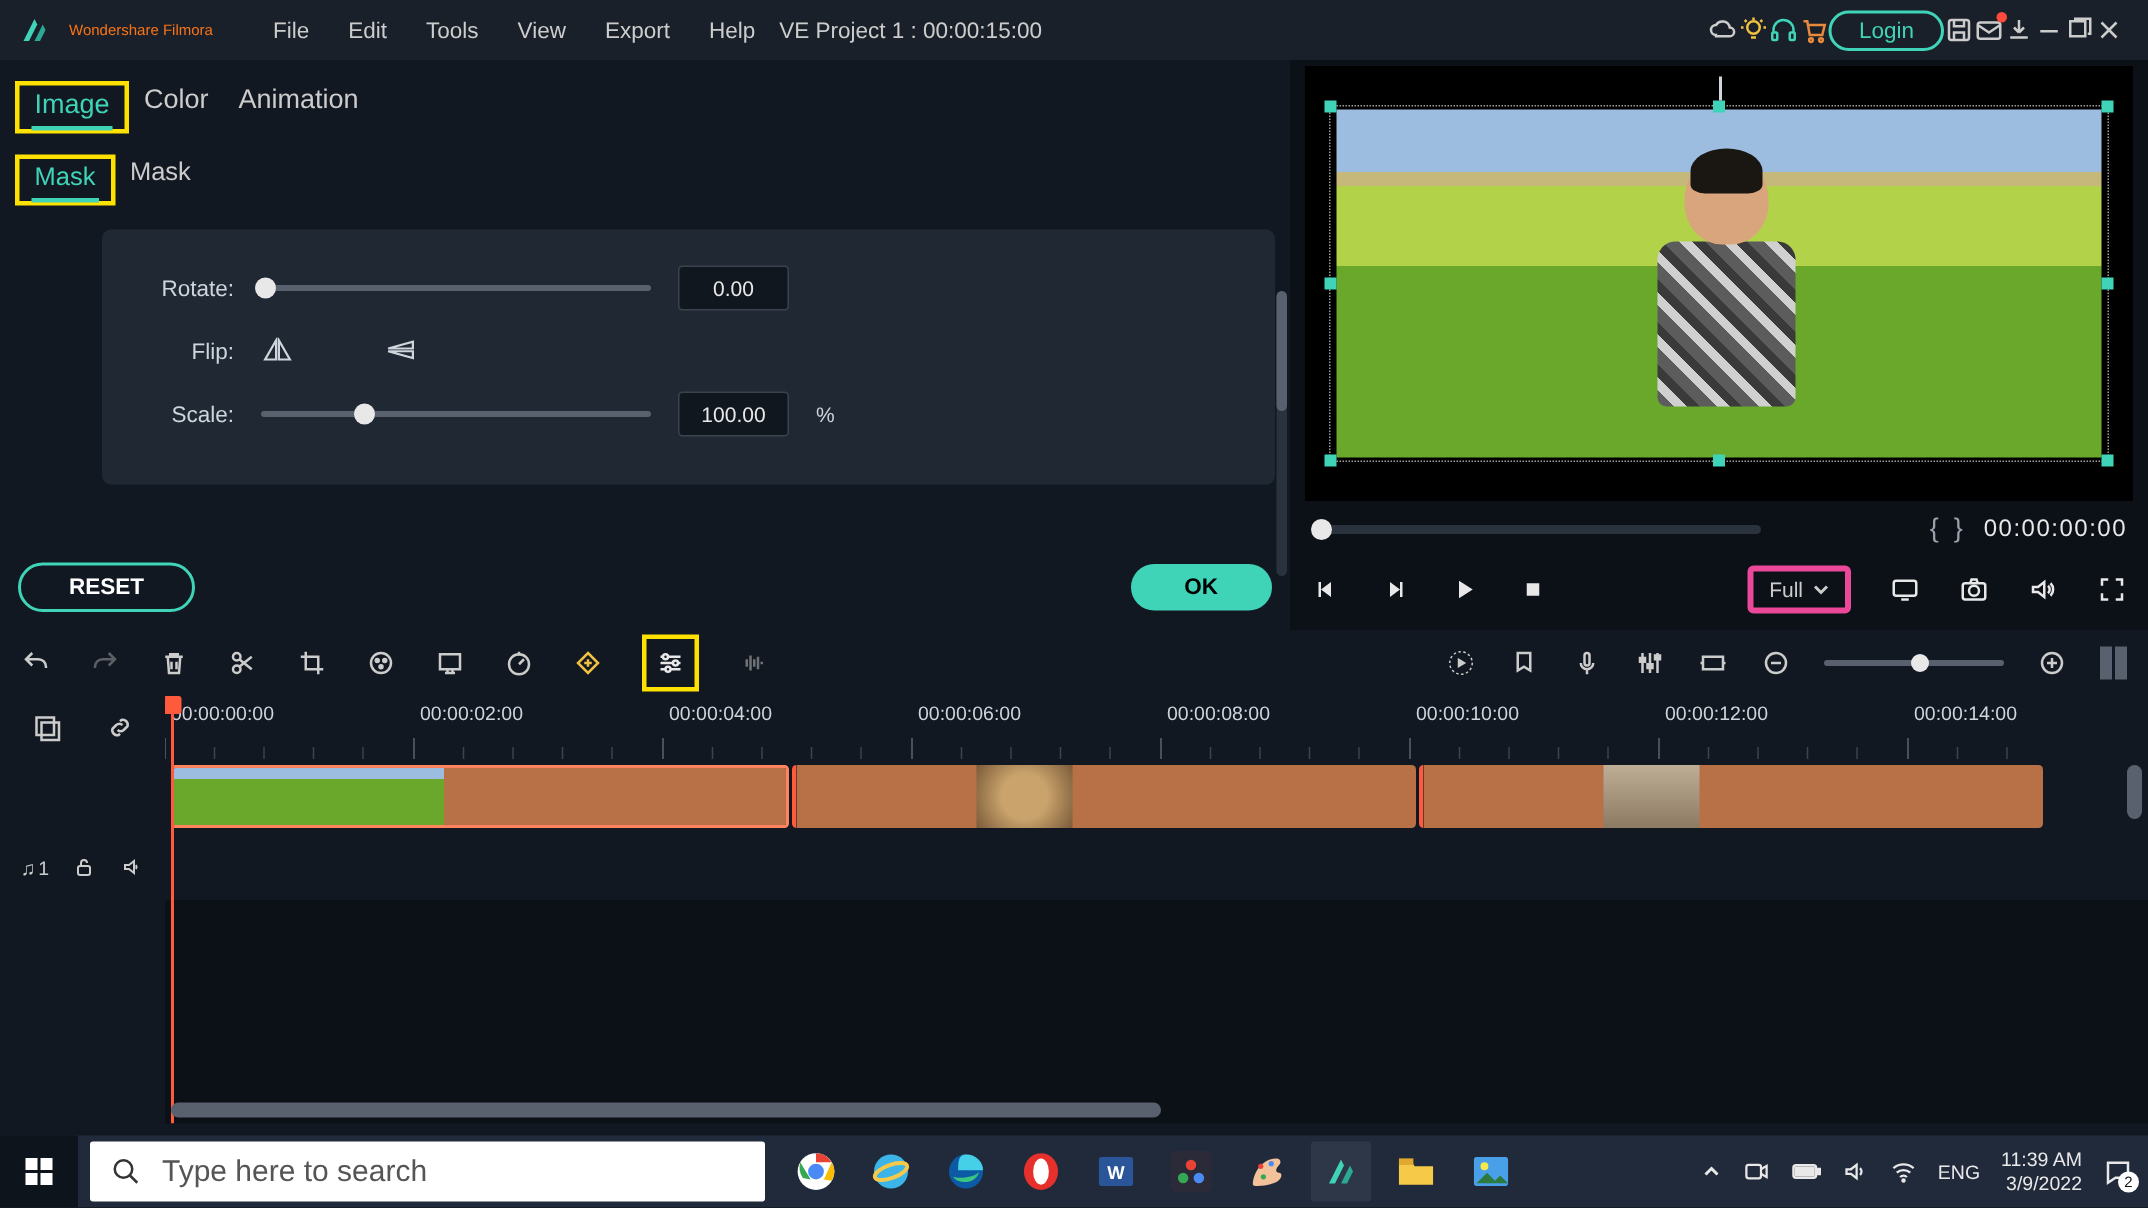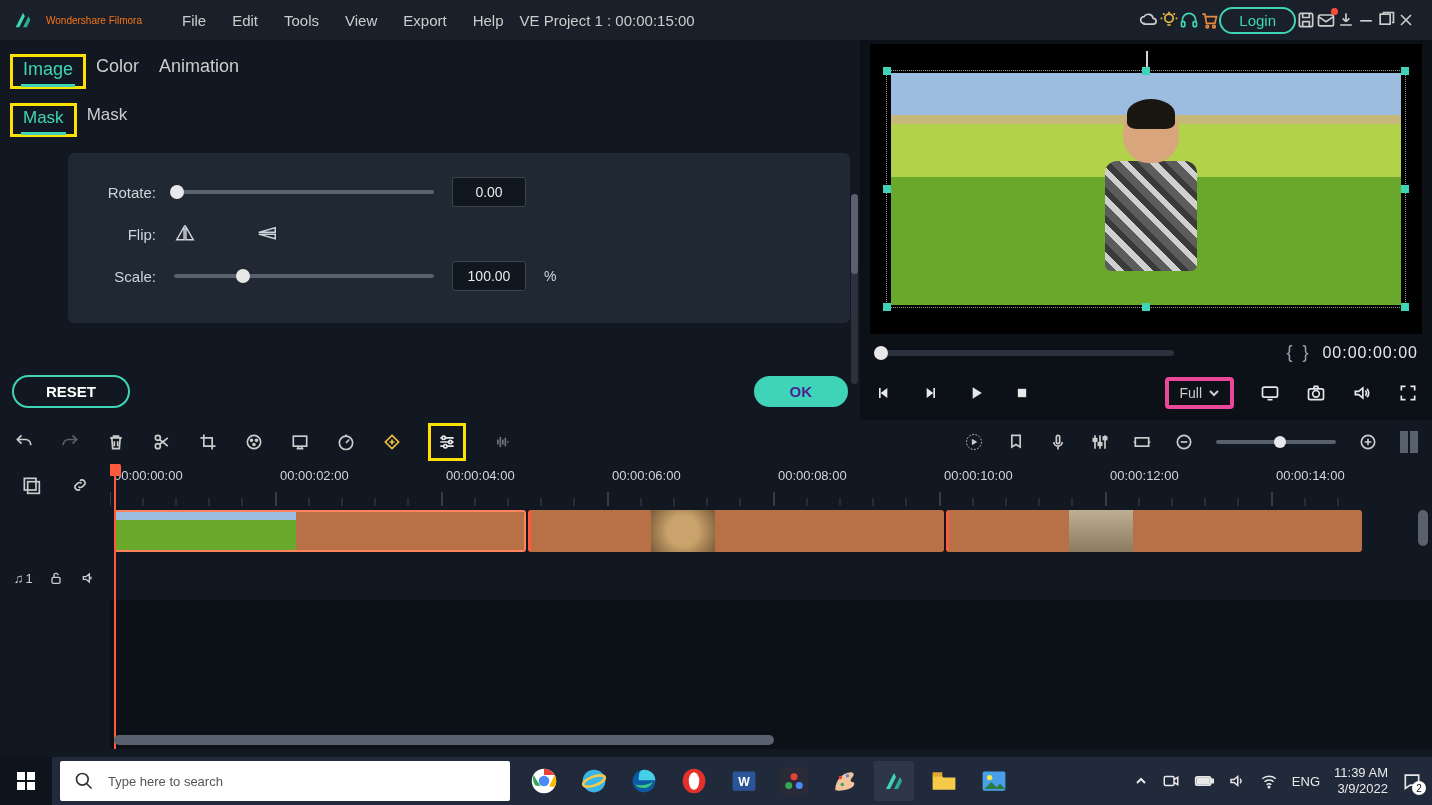--- a/index.html
+++ b/index.html
@@ -33,21 +33,21 @@
 .ctl-label{ width:60px; text-align:right; color:#cfd5db; font-size:15px;}
 .slider { flex:0 0 260px; height:4px; background:#58616d; border-radius:2px; position:relative;}
 .slider .thumb{ width:14px;height:14px;background:#e8e8e8;border-radius:50%;position:absolute;top:-5px;}
 .num-box{ background:#11171f; border:1px solid #3a434e; color:#e8e8e8; width:74px; height:30px; display:flex;align-items:center;justify-content:center;border-radius:3px;font-size:14px;}
 .pct{color:#cfd5db;}
 .flip-icon{width:22px;height:18px;}
 .vscroll{position:absolute;right:2px;top:154px;width:7px;height:190px;background:#2a323e;border-radius:4px;}
 .vscroll .th{background:#58616d;border-radius:4px;width:100%;height:80px;}
 .btnrow{display:flex;align-items:center;justify-content:space-between;padding:12px;margin-top:auto;}
 .reset-btn{border:2px solid #3fd4b8;color:#fff;background:transparent;border-radius:18px;padding:6px 32px;font-weight:600;font-size:15px;cursor:pointer;}
-.ok-btn{background:#3fd4b8;color:#4c1d95;border:none;border-radius:18px;padding:7px 36px;font-weight:600;font-size:15px;cursor:pointer;}
+.ok-btn{background:#3fd4b8;color:#000000;border:none;border-radius:18px;padding:7px 36px;font-weight:600;font-size:15px;cursor:pointer;}
 .right-panel{flex:1;background:#0c1118;display:flex;flex-direction:column;padding:4px 10px;}
 .preview{flex:0 0 290px;background:#000;position:relative;display:flex;align-items:center;justify-content:center;}
 .frame{position:absolute;border:1px dotted #a0a0a0;}
 .frame .hdl{position:absolute;width:8px;height:8px;background:#3fd4b8;}
 .scene{width:510px;height:232px;background:linear-gradient(#9cbce0 0 18%, #c5b87a 18% 22%, #b2d24a 22% 45%, #6aa82c 45% 100%);position:relative;overflow:hidden;}
 .boy{position:absolute;left:200px;top:30px;width:120px;height:200px;}
 .boy .head{width:56px;height:60px;background:#d9a57c;border-radius:50% 50% 45% 45%;margin:0 auto;position:relative;}
 .boy .hair{position:absolute;top:-4px;left:4px;right:4px;height:30px;background:#1a1612;border-radius:50% 50% 20% 20%;}
 .boy .body{width:92px;height:110px;margin:-2px auto 0;background:repeating-linear-gradient(45deg,#5c5c5c 0 8px,#d0d0d0 8px 14px,#3a3a3a 14px 20px);border-radius:12px 12px 6px 6px;}
 .row-sm{display:flex;align-items:center;gap:14px;padding:8px 4px;}
@@ -74,21 +74,21 @@
 .clip.sel{border:2px solid #ff835c;}
 .clip .fill{position:absolute;inset:0;background:#b87046;}
 .clip .thumb-img{position:absolute;top:0;bottom:0;}
 .audio-tr{height:44px;background:#121821;}
 .playhead{position:absolute;top:0;bottom:0;width:2px;background:#ff5a3c;}
 .playhead::before{content:"";position:absolute;top:0;left:-5px;width:12px;height:12px;background:#ff5a3c;border-radius:2px;}
 .hscroll{position:absolute;left:4px;bottom:4px;height:10px;width:660px;background:#58616d;border-radius:5px;}
 .vscroll2{position:absolute;right:4px;top:46px;width:10px;height:36px;background:#58616d;border-radius:5px;}
 .taskbar{position:absolute;left:0;right:0;bottom:0;height:48px;background:#202A3A;display:flex;align-items:center;}
 .start{width:52px;height:48px;background:#0e141c;display:flex;align-items:center;justify-content:center;}
-.search{flex:0 0 450px;height:40px;background:#fff;display:flex;align-items:center;padding:0 14px;gap:14px;color:#555;font-size:13px;margin-left:8px;border-radius:2px;}
+.search{flex:0 0 450px;height:40px;background:#fff;display:flex;align-items:center;padding:0 14px;gap:14px;color:#555;font-size:20px;margin-left:8px;border-radius:2px;}
 .tbicons{display:flex;gap:10px;margin-left:14px;}
 .tcn{width:40px;height:40px;display:flex;align-items:center;justify-content:center;border-radius:2px;}
 .sys{margin-left:auto;display:flex;align-items:center;gap:14px;padding-right:10px;color:#e8e8e8;font-size:13px;}
 .clock{text-align:right;line-height:1.2;}
 </style>
 </head>
 <body>
 
 <div class="topbar">
   <span class="logo-icon">

